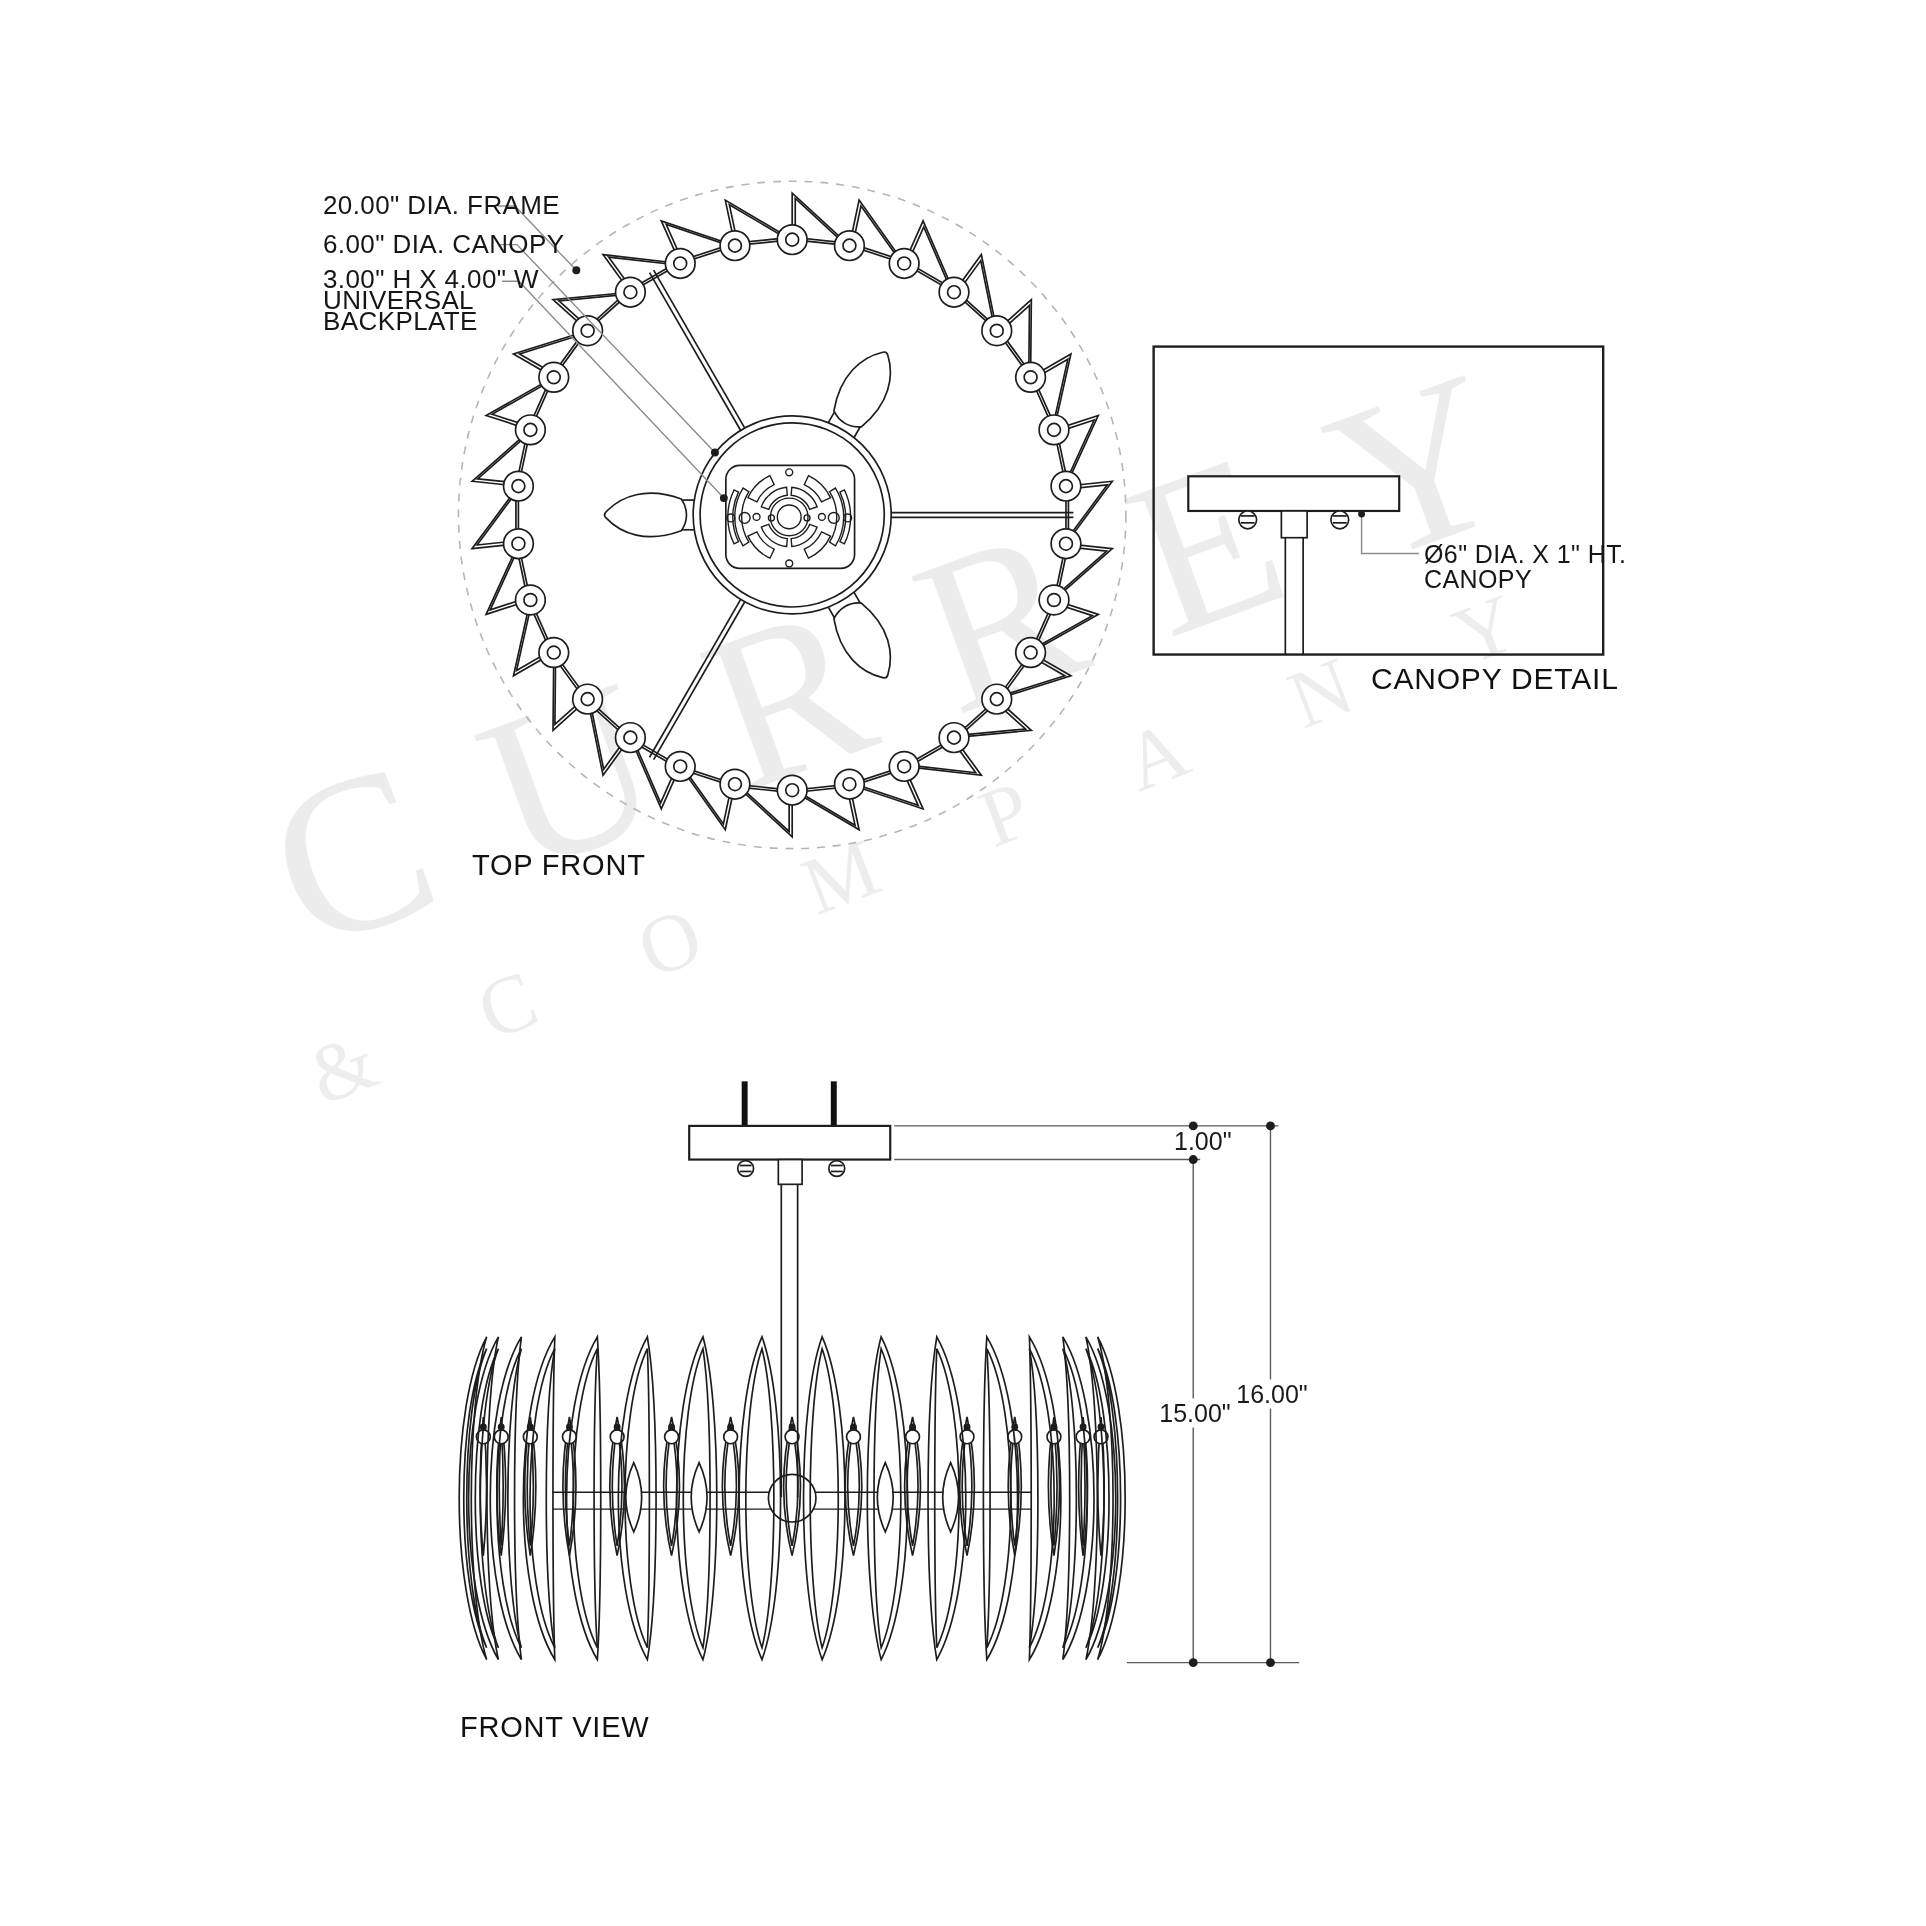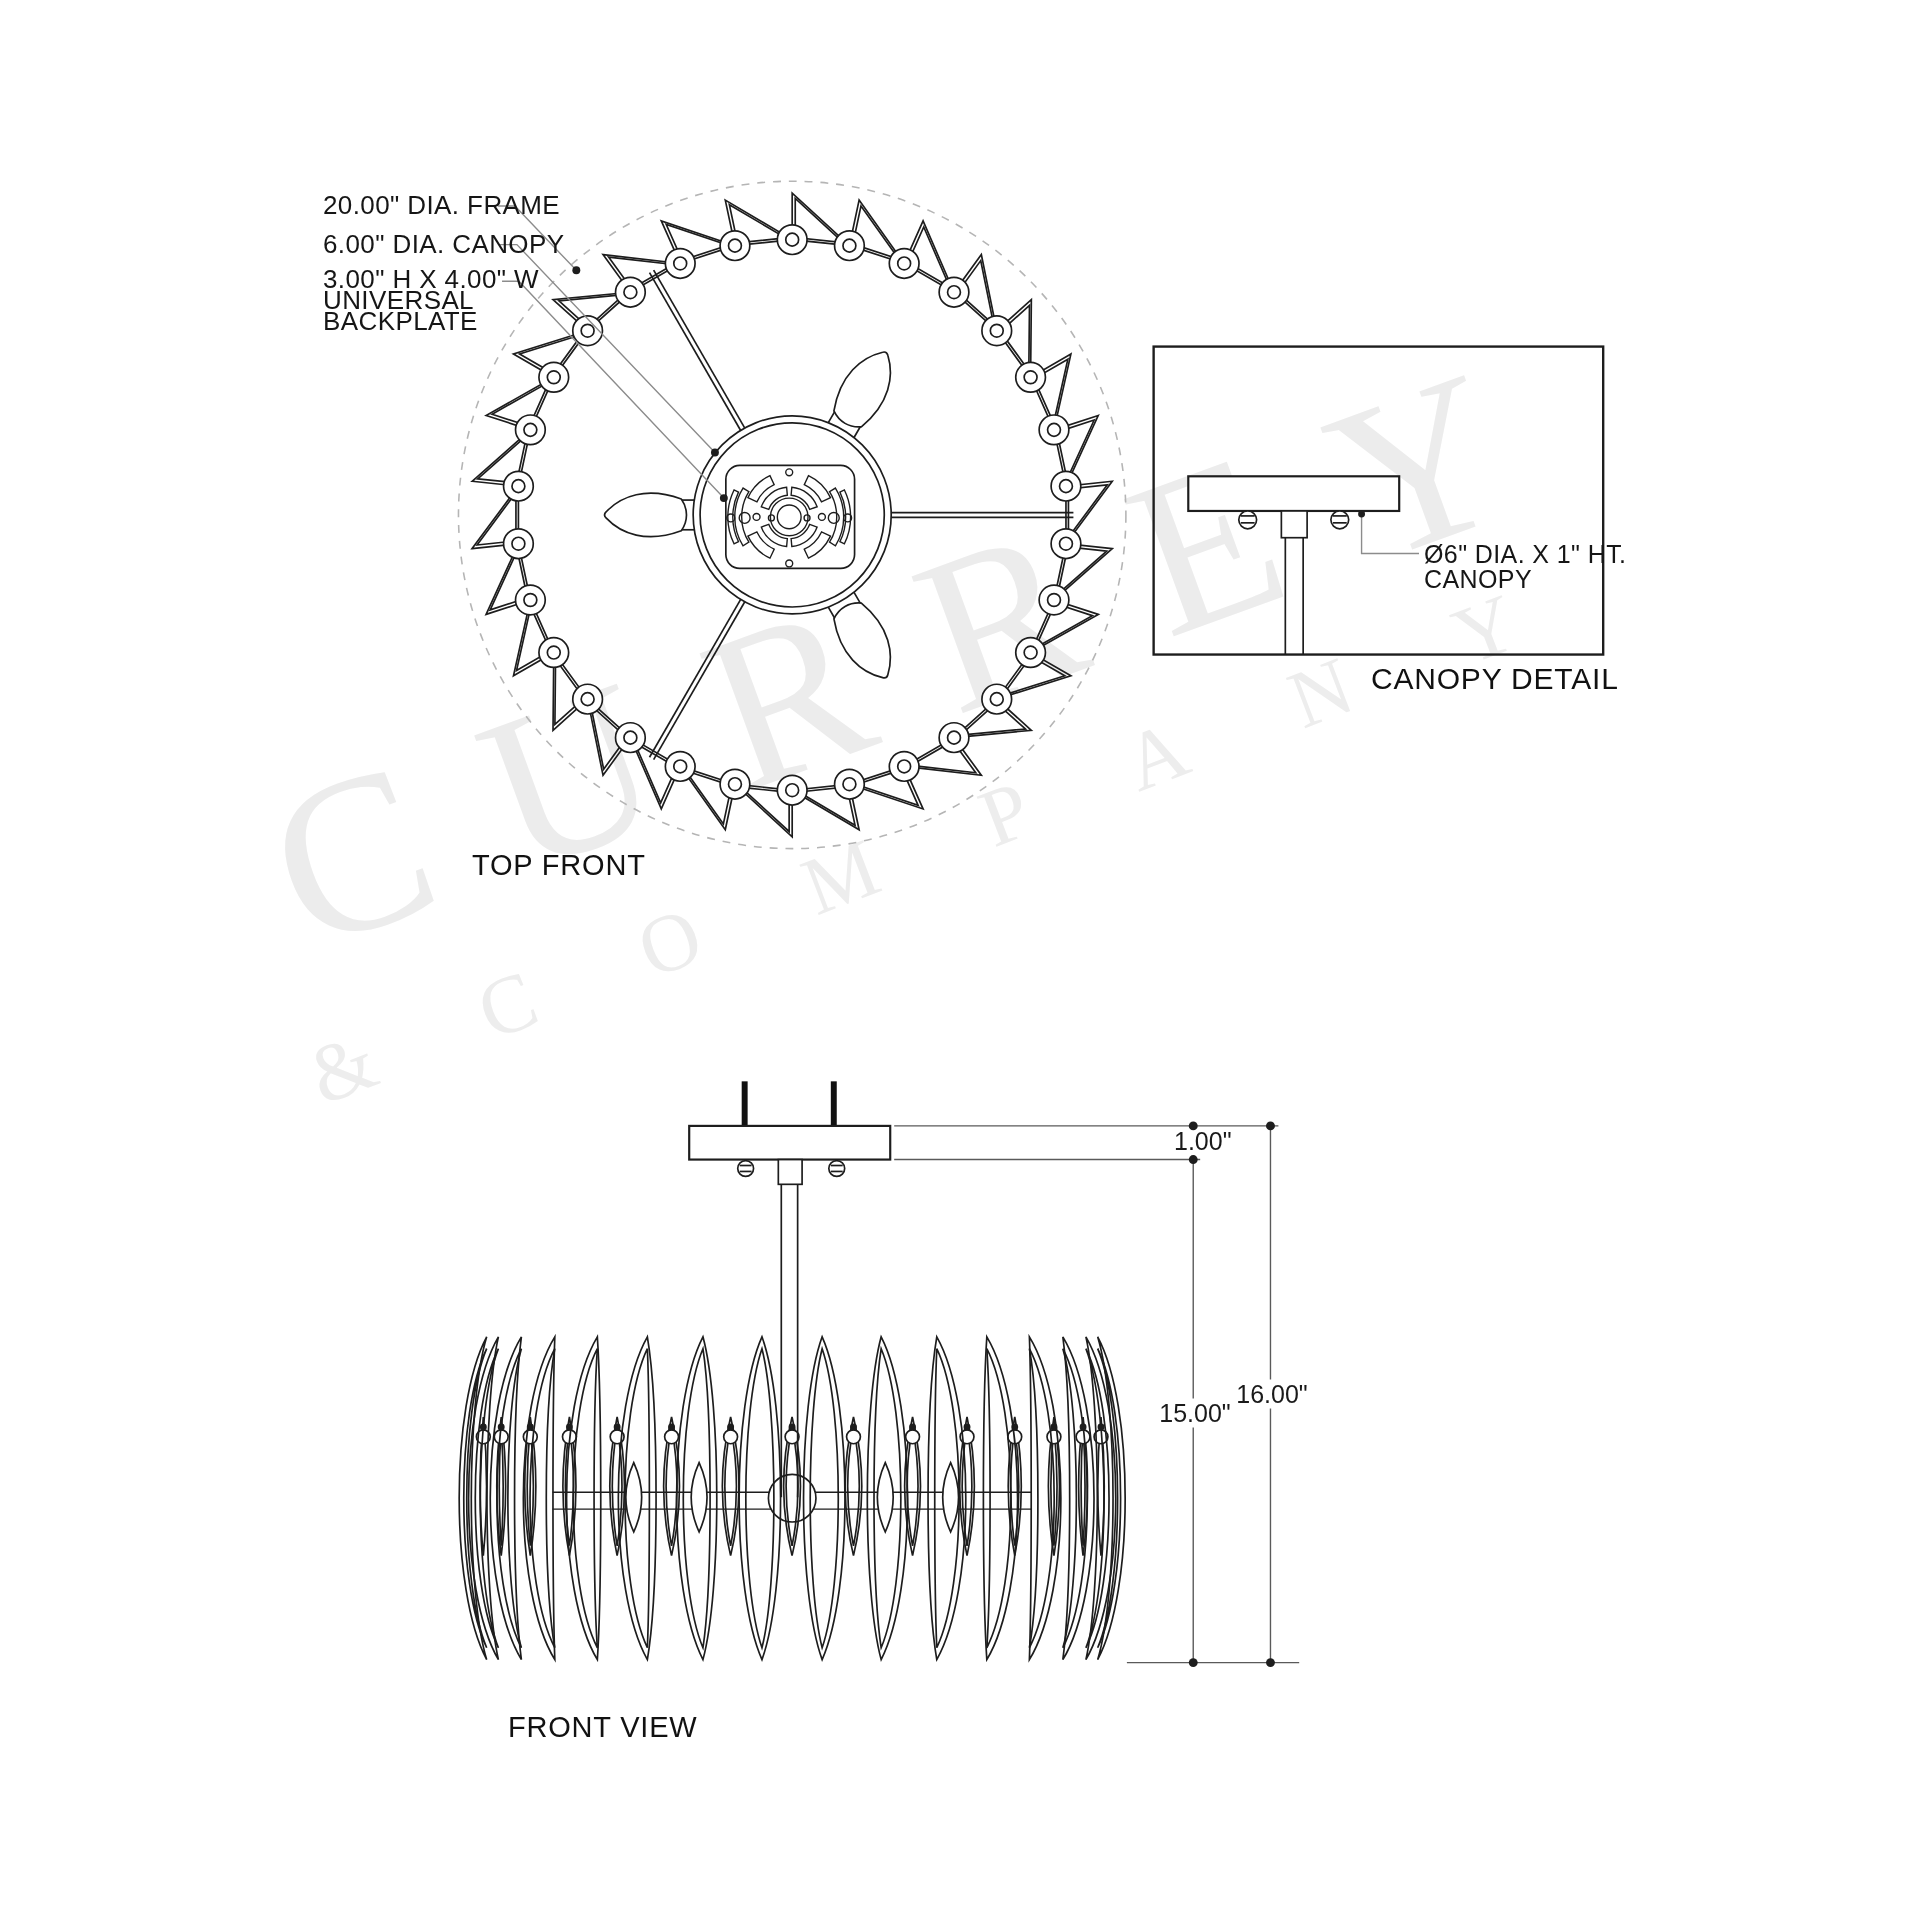--- a/index.html
+++ b/index.html
@@ -416,18 +416,18 @@
 
   <div class="lbl" style="left:323px;top:195px;">20.00" DIA. FRAME</div>
   <div class="lbl" style="left:323px;top:234px;">6.00" DIA. CANOPY</div>
   <div class="lbl" style="left:323px;top:269px;">3.00" H X 4.00" W
 UNIVERSAL
 BACKPLATE</div>
   <div class="ttl" style="left:472px;top:849px;">TOP FRONT</div>
   <div class="callout" style="left:1424px;top:542px;">Ø6" DIA. X 1" HT.
 CANOPY</div>
   <div class="ttl" style="left:1371px;top:662px;font-size:30px;">CANOPY DETAIL</div>
-  <div class="ttl" style="left:460px;top:1711px;margin-left:48px;">FRONT VIEW</div>
+  <div class="ttl" style="left:460px;top:1711px;">FRONT VIEW</div>
   <div class="dimtxt" style="left:1171px;top:1127px;background:transparent;">1.00"</div>
   <div class="dimtxt ctr" style="left:1195px;top:1413px;">15.00"</div>
   <div class="dimtxt ctr" style="left:1272px;top:1394px;">16.00"</div>
 </div>
 
 
 </body></html>

